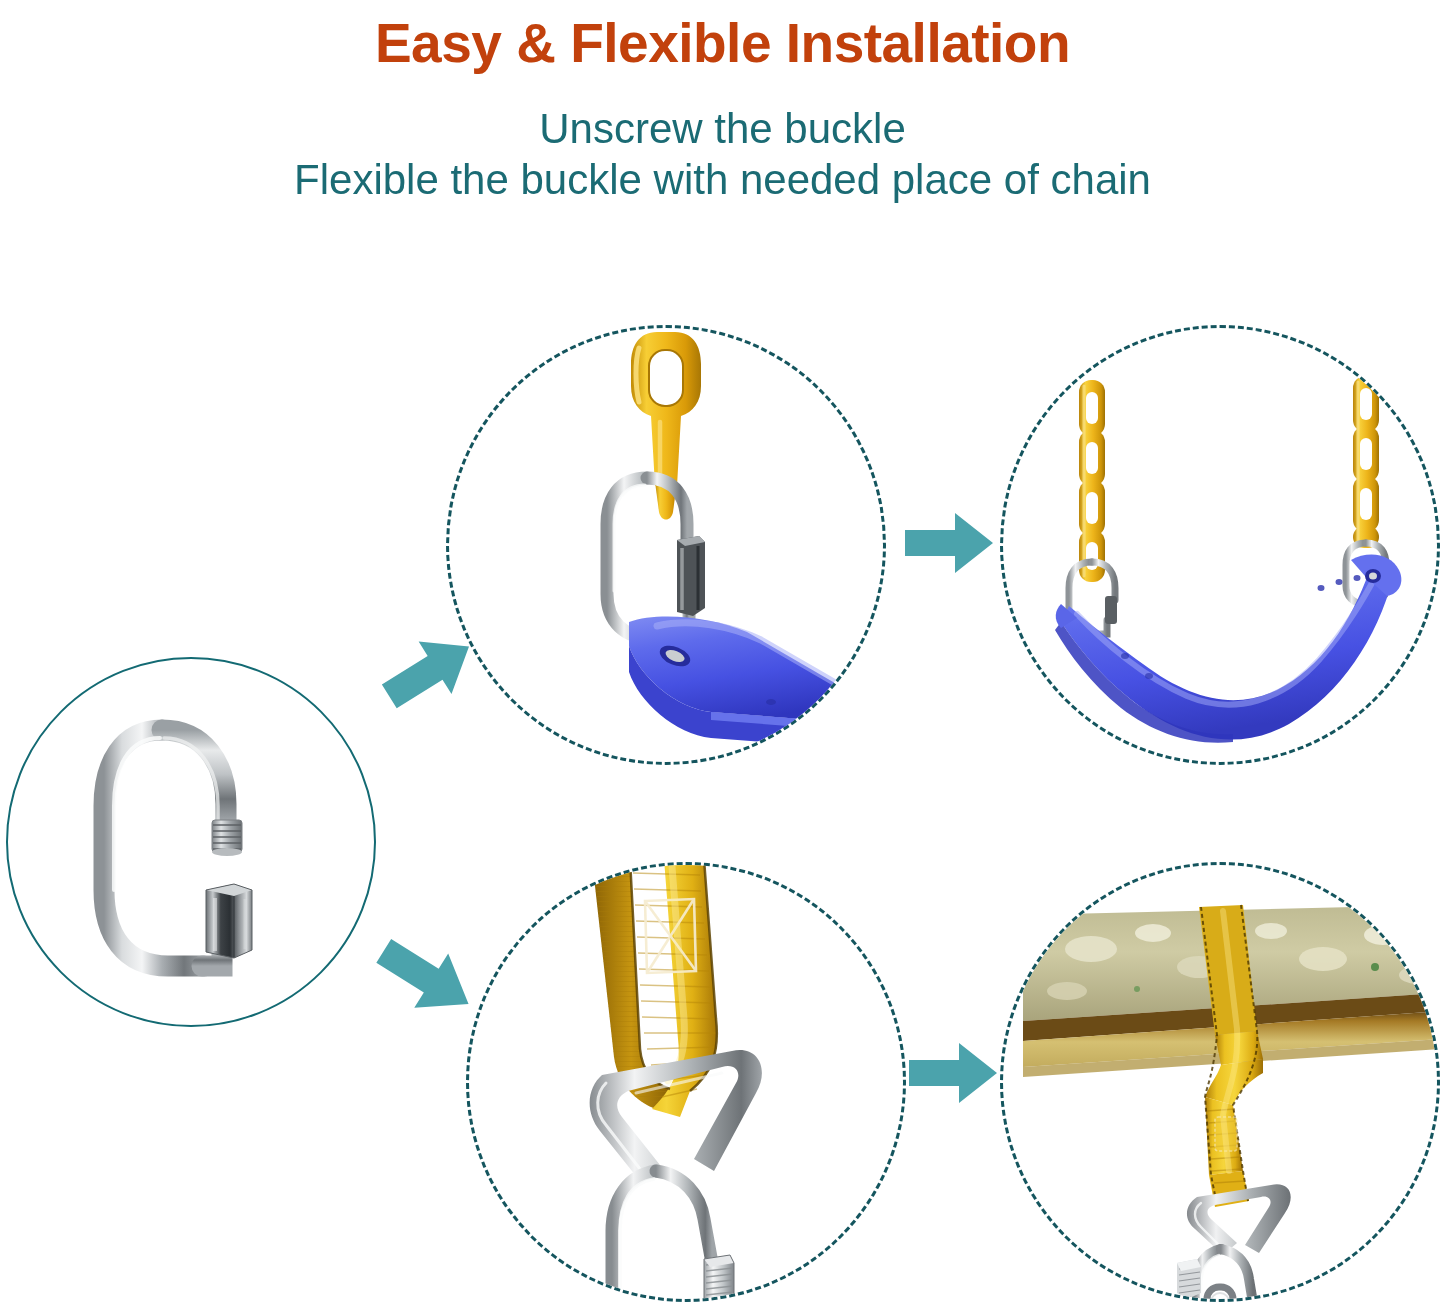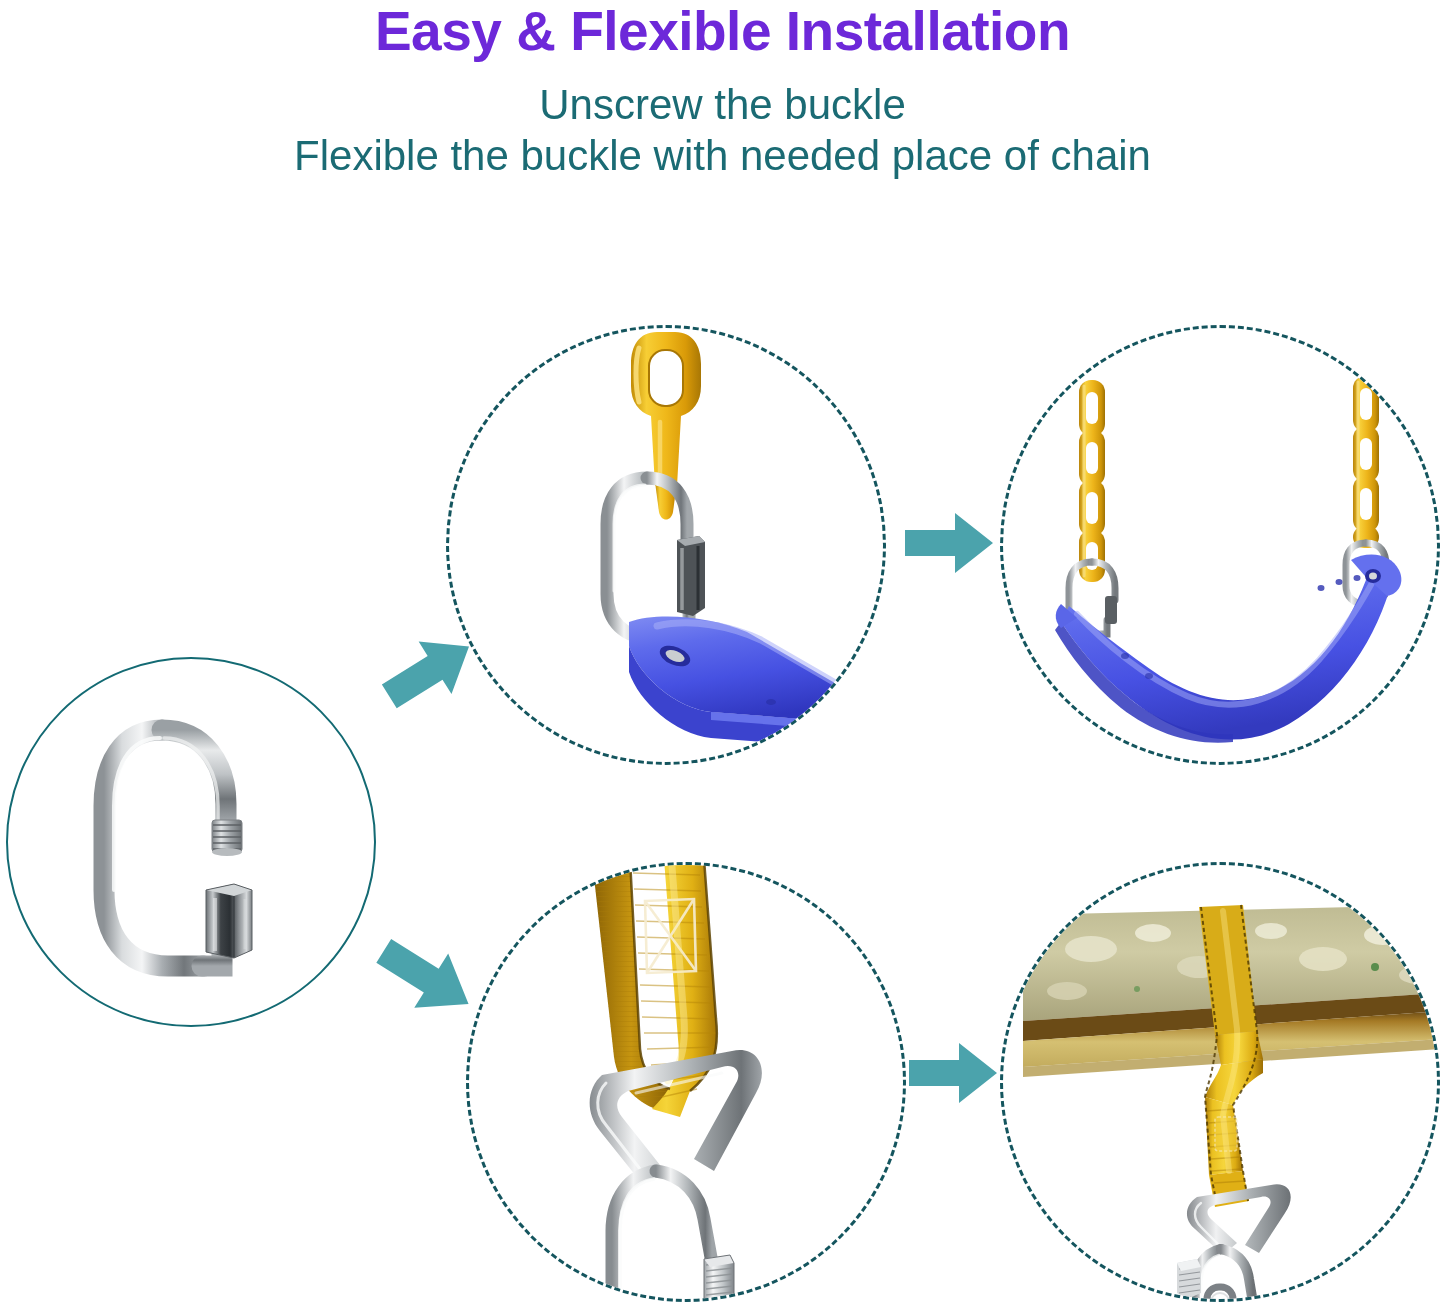--- a/index.html
+++ b/index.html
@@ -22,28 +22,28 @@
   .header {
     position: absolute;
     left: 0;
     top: 0;
     width: 1445px;
     text-align: center;
   }
   .title {
     font-size: 55px;
     font-weight: bold;
-    color: #6d28d9;
+    color: #c2410c;
     letter-spacing: -0.5px;
     line-height: 1.0;
-    margin-top: 4px;
+    margin-top: 16px;
     white-space: nowrap;
   }
   .subtitle-block {
-    margin-top: 20px;
+    margin-top: 32px;
   }
   .subtitle {
     font-size: 42px;
     font-weight: 300;
     color: #1B6B74;
     line-height: 1.22;
     white-space: nowrap;
   }
 
   

